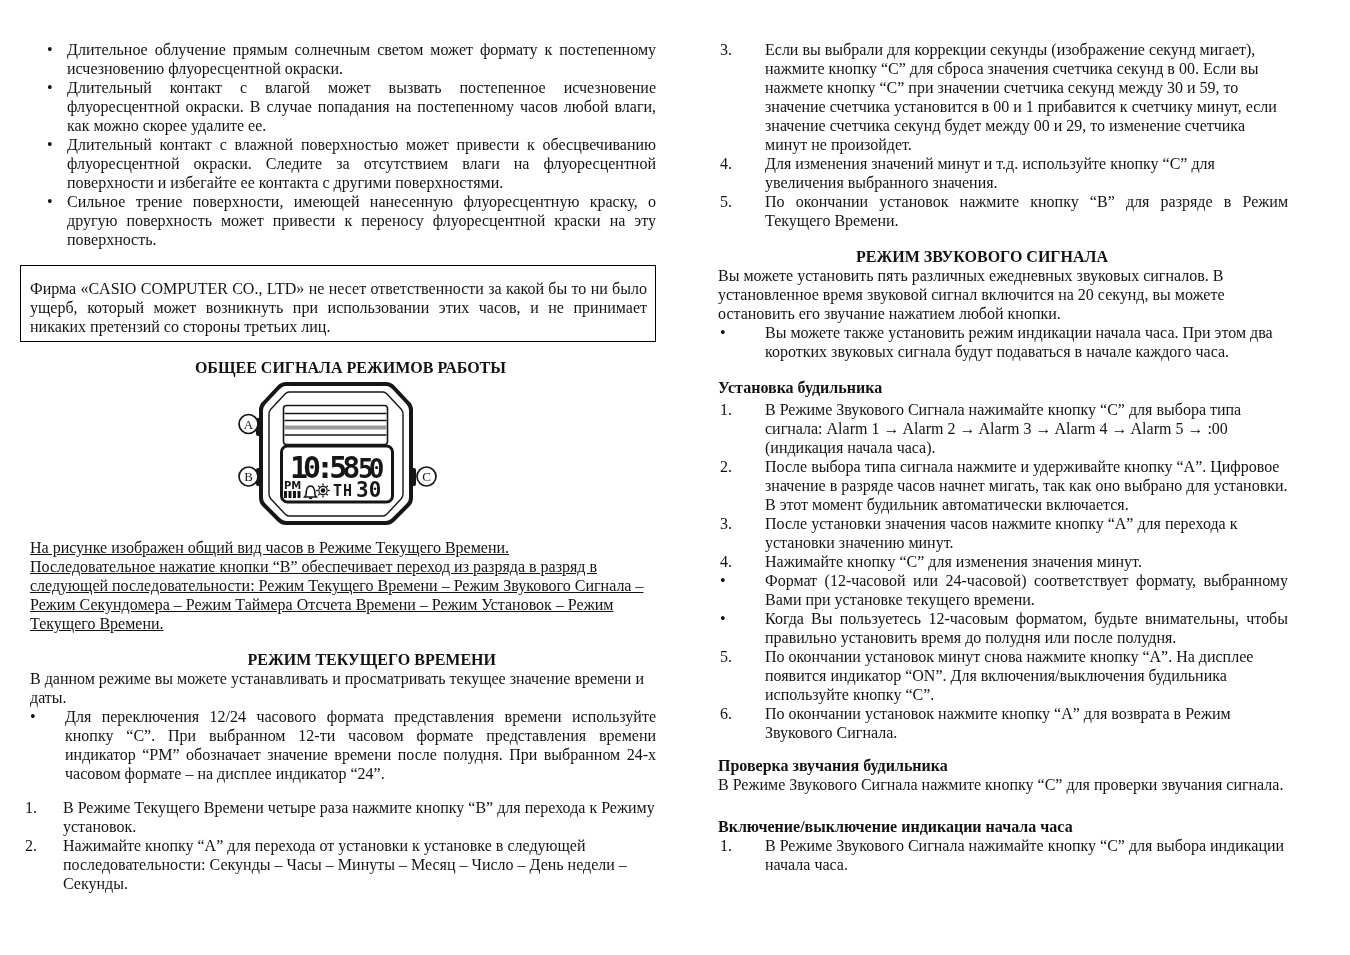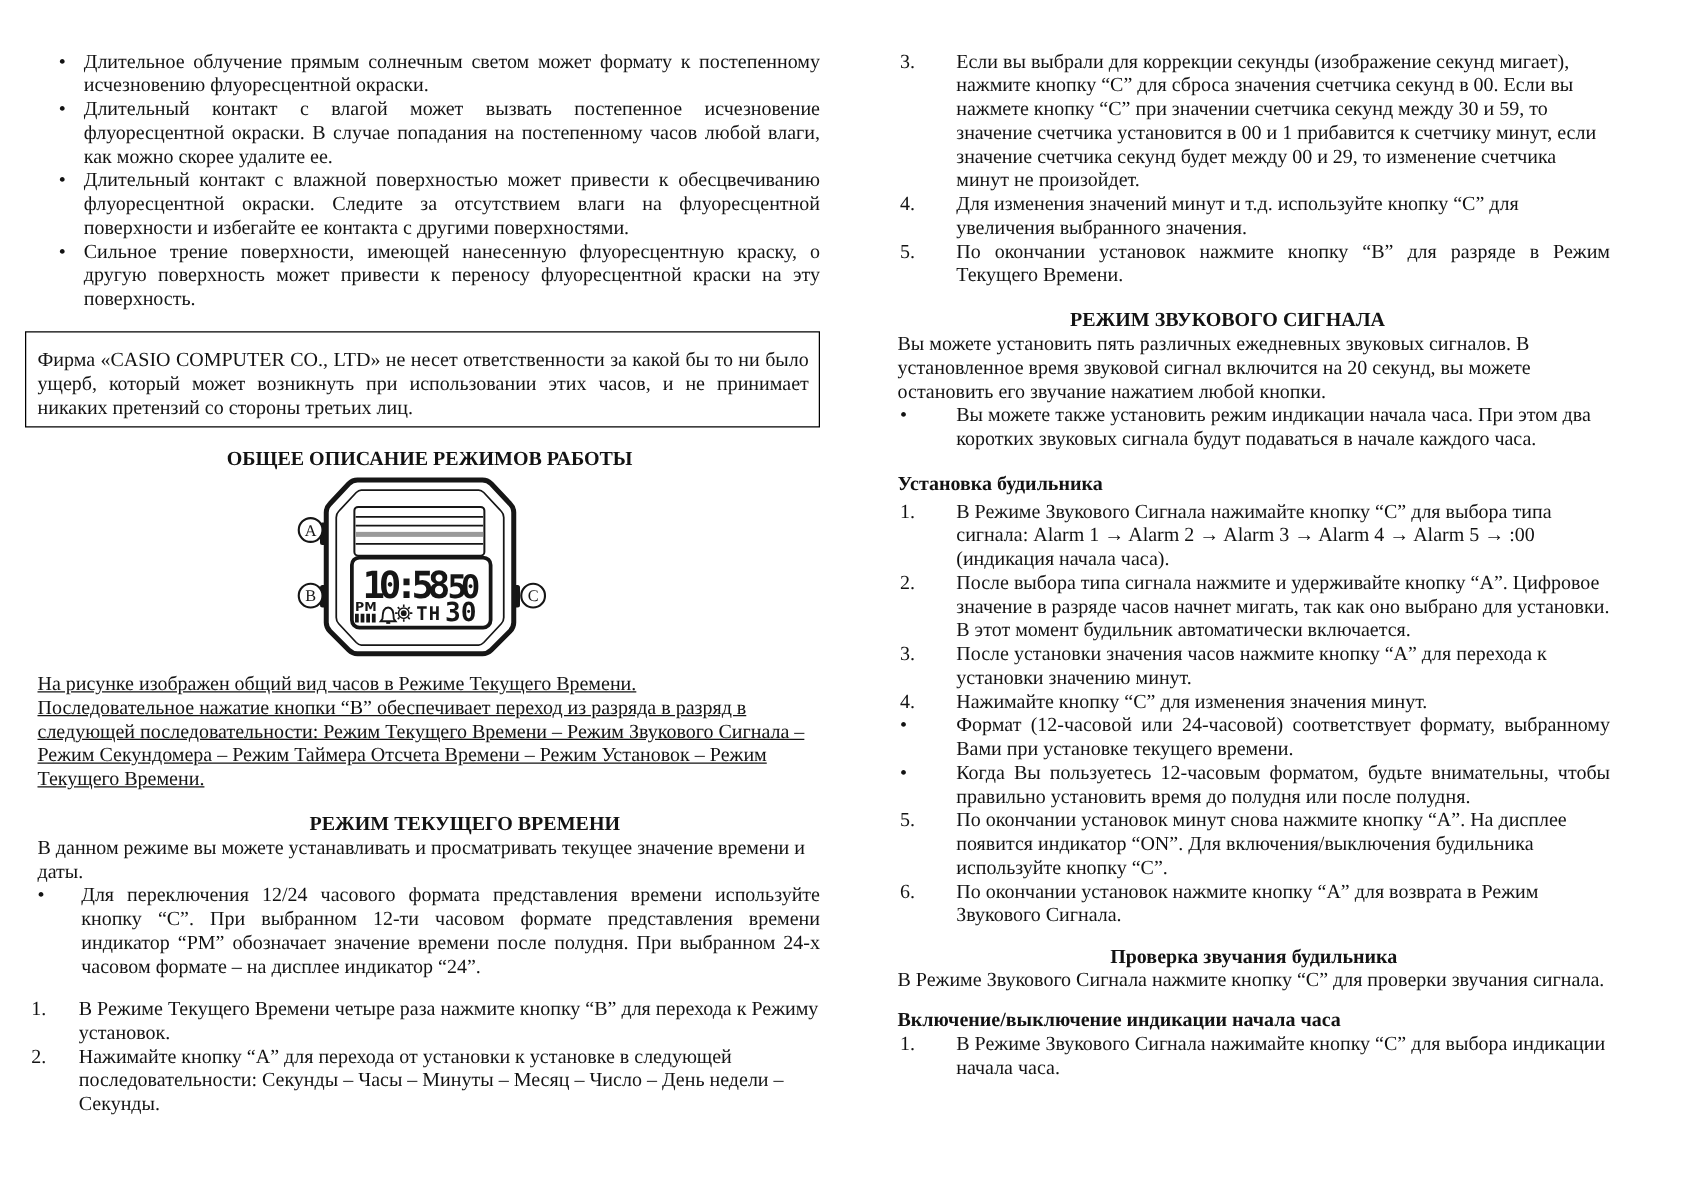--- a/index.html
+++ b/index.html
@@ -43,22 +43,22 @@
     margin-left: -10px;
     margin-top: 16px;
     padding: 13px 8px 5px 9px;
   }
 
   .watch-fig { display: block; margin: 2px auto 0 auto; }
   .caption-group { margin-top: 7px; text-decoration: underline; }
   .steps-left { margin-top: 15px; }
   .sub1-list { margin-top: 3px; }
   .sub1-title { margin-top: 17px; }
-  .sub2-title { margin-top: 14px; text-align: center; }
-  .sub3-title { margin-top: 13px; }
+  .sub2-title { margin-top: 14px; }
+  .sub3-title { margin-top: 23px; }
 
   .lcd-txt  { font-family: "DejaVu Sans Mono", monospace; font-weight: bold; fill: #161616; }
   .lcd-lbl  { font-family: "DejaVu Sans", sans-serif; font-weight: bold; fill: #161616; }
   .btn-lbl  { font-family: "Liberation Serif", serif; fill: #161616; }
 </style>
 </head>
 <body>
 
 <div>
 
@@ -76,21 +76,21 @@
       <span class="mk">•</span>
       <div>Длительный контакт с влажной поверхностью может привести к обесцвечиванию флуоресцентной окраски. Следите за отсутствием влаги на флуоресцентной поверхности и избегайте ее контакта с другими поверхностями.</div>
     </div>
     <div class="li blt just">
       <span class="mk">•</span>
       <div>Сильное трение поверхности, имеющей нанесенную флуоресцентную краску, о другую поверхность может привести к переносу флуоресцентной краски на эту поверхность.</div>
     </div>
 
     <div class="box just">Фирма «CASIO COMPUTER CO., LTD» не несет ответственности за какой бы то ни было ущерб, который может возникнуть при использовании этих часов, и не принимает никаких претензий со стороны третьих лиц.</div>
 
-    <div class="heading h-general">ОБЩЕЕ ОПИСАНИЕ РЕЖИМОВ РАБОТЫ</div>
+    <div class="heading h-general">ОБЩЕЕ СИГНАЛА РЕЖИМОВ РАБОТЫ</div>
 
     <svg class="watch-fig" width="215" height="152" viewBox="0 0 215 152">
 
       <rect x="20" y="39" width="11" height="18" rx="2" fill="#161616"></rect>
       <rect x="20" y="89" width="11" height="18" rx="2" fill="#161616"></rect>
       <rect x="169" y="89" width="11" height="18" rx="2" fill="#161616"></rect>
 
       <path d="M50,5 H150 Q154,5 157,8 L172,24 Q175,27 175,31 V119 Q175,123 172,126 L157,141 Q154,144 150,144 H50 Q46,144 43,141 L28,126 Q25,123 25,119 V31 Q25,27 28,24 L43,8 Q46,5 50,5 Z" fill="#ffffff" stroke="#161616" stroke-width="4" stroke-linejoin="round"></path>
 
       <path d="M53,13 H147 Q149,13 151,15 L165,30 Q167,32 167,35 V115 Q167,118 165,120 L151,135 Q149,137 147,137 H53 Q51,137 49,135 L35,120 Q33,118 33,115 V35 Q33,32 35,30 L49,15 Q51,13 53,13 Z" fill="none" stroke="#161616" stroke-width="1.4" stroke-linejoin="round"></path>

